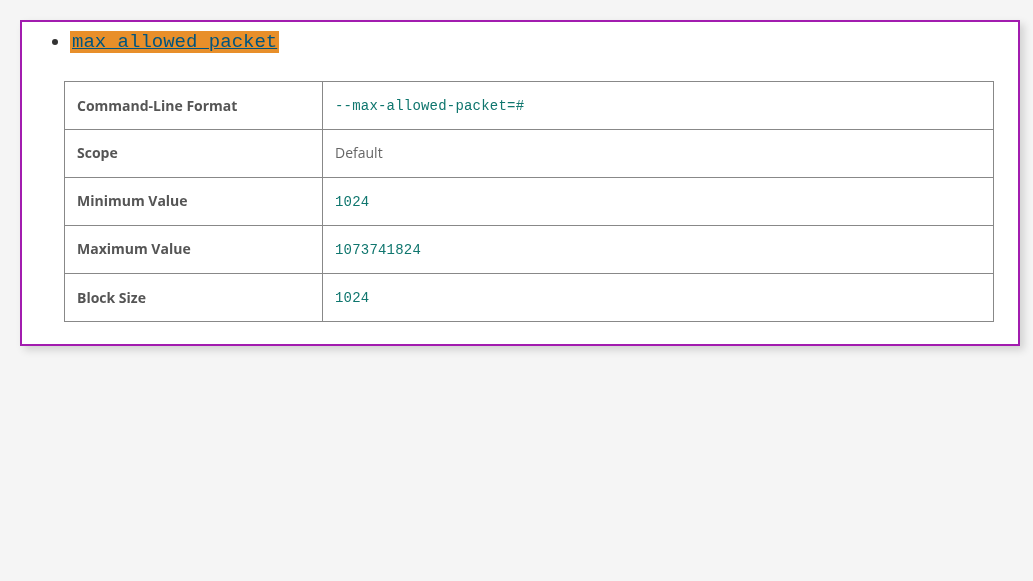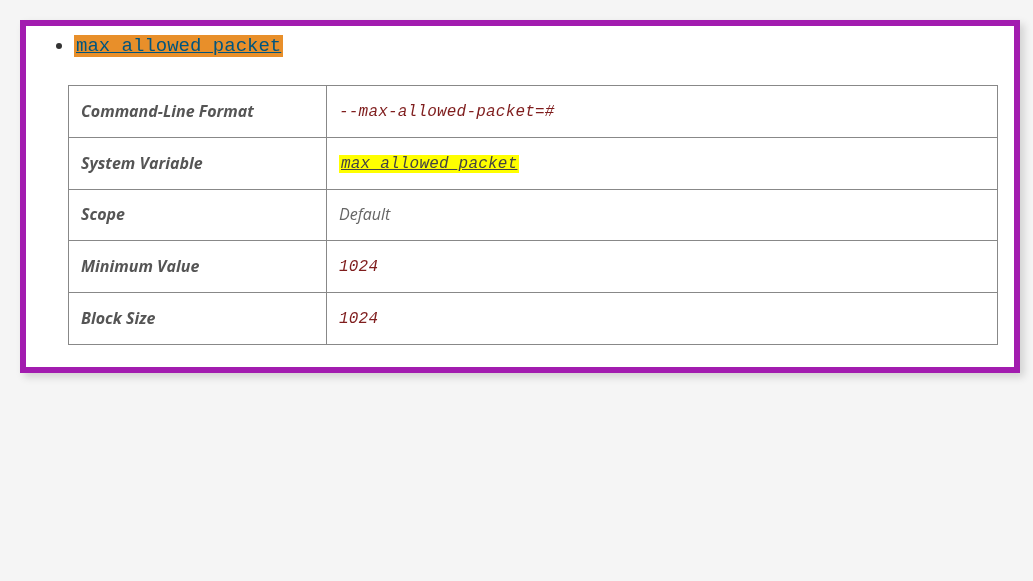--- a/index.html
+++ b/index.html
@@ -4,21 +4,21 @@
   <style>
     * { box-sizing: border-box; }
     body {
       margin: 0;
       padding: 20px;
       background: #f5f5f5;
       font-family: "Open Sans", "Segoe UI", Arial, sans-serif;
     }
     .card {
       background: #fff;
-      border: 6px solid #a21caf;
+      border: 2px solid #a21caf;
       box-shadow: 4px 4px 8px rgba(0,0,0,0.15);
       width: 1000px;
       padding: 8px 30px 22px 30px;
       position: relative;
     }
     ul.bullet-wrap {
       list-style: disc;
       margin: 0 0 28px 0;
       padding-left: 18px;
     }
@@ -40,36 +40,35 @@
       margin-left: 12px;
       table-layout: fixed;
     }
     table.spec col.col-label { width: 258px; }
     table.spec col.col-value { width: auto; }
     table.spec th, table.spec td {
       border: 1px solid #888;
       padding: 13px 12px;
       text-align: left;
       vertical-align: middle;
-      font-size: 16px;
+      font-size: 14px;
       line-height: 1.45;
-      font-style: italic;
     }
     table.spec th {
       font-weight: 700;
       color: #555;
       background: #fff;
     }
     table.spec td {
       color: #666;
       font-weight: 400;
     }
     .mono {
       font-family: "Courier New", Courier, monospace;
-      color: #7f1d1d;
+      color: #0f766e;
       letter-spacing: 0.2px;
     }
     .hl-yellow {
       background: #ffff00;
       text-decoration: underline;
       padding: 0 2px;
       cursor: pointer;
       color: #444;
     }
   </style>
@@ -88,30 +87,30 @@
     <colgroup>
       <col class="col-label">
       <col class="col-value">
     </colgroup>
     <tbody>
       <tr>
         <th>Command-Line Format</th>
         <td><span class="mono">--max-allowed-packet=#</span></td>
       </tr>
       <tr>
-        <th>System Variable</th>
-        <td><a class="mono hl-yellow">max_allowed_packet</a></td>
-      </tr>
-      <tr>
         <th>Scope</th>
         <td>Default</td>
       </tr>
       <tr>
         <th>Minimum Value</th>
         <td><span class="mono">1024</span></td>
+      </tr>
+      <tr>
+        <th>Maximum Value</th>
+        <td><span class="mono">1073741824</span></td>
       </tr>
       <tr>
         <th>Block Size</th>
         <td><span class="mono">1024</span></td>
       </tr>
     </tbody>
   </table>
 
 </div>
 

